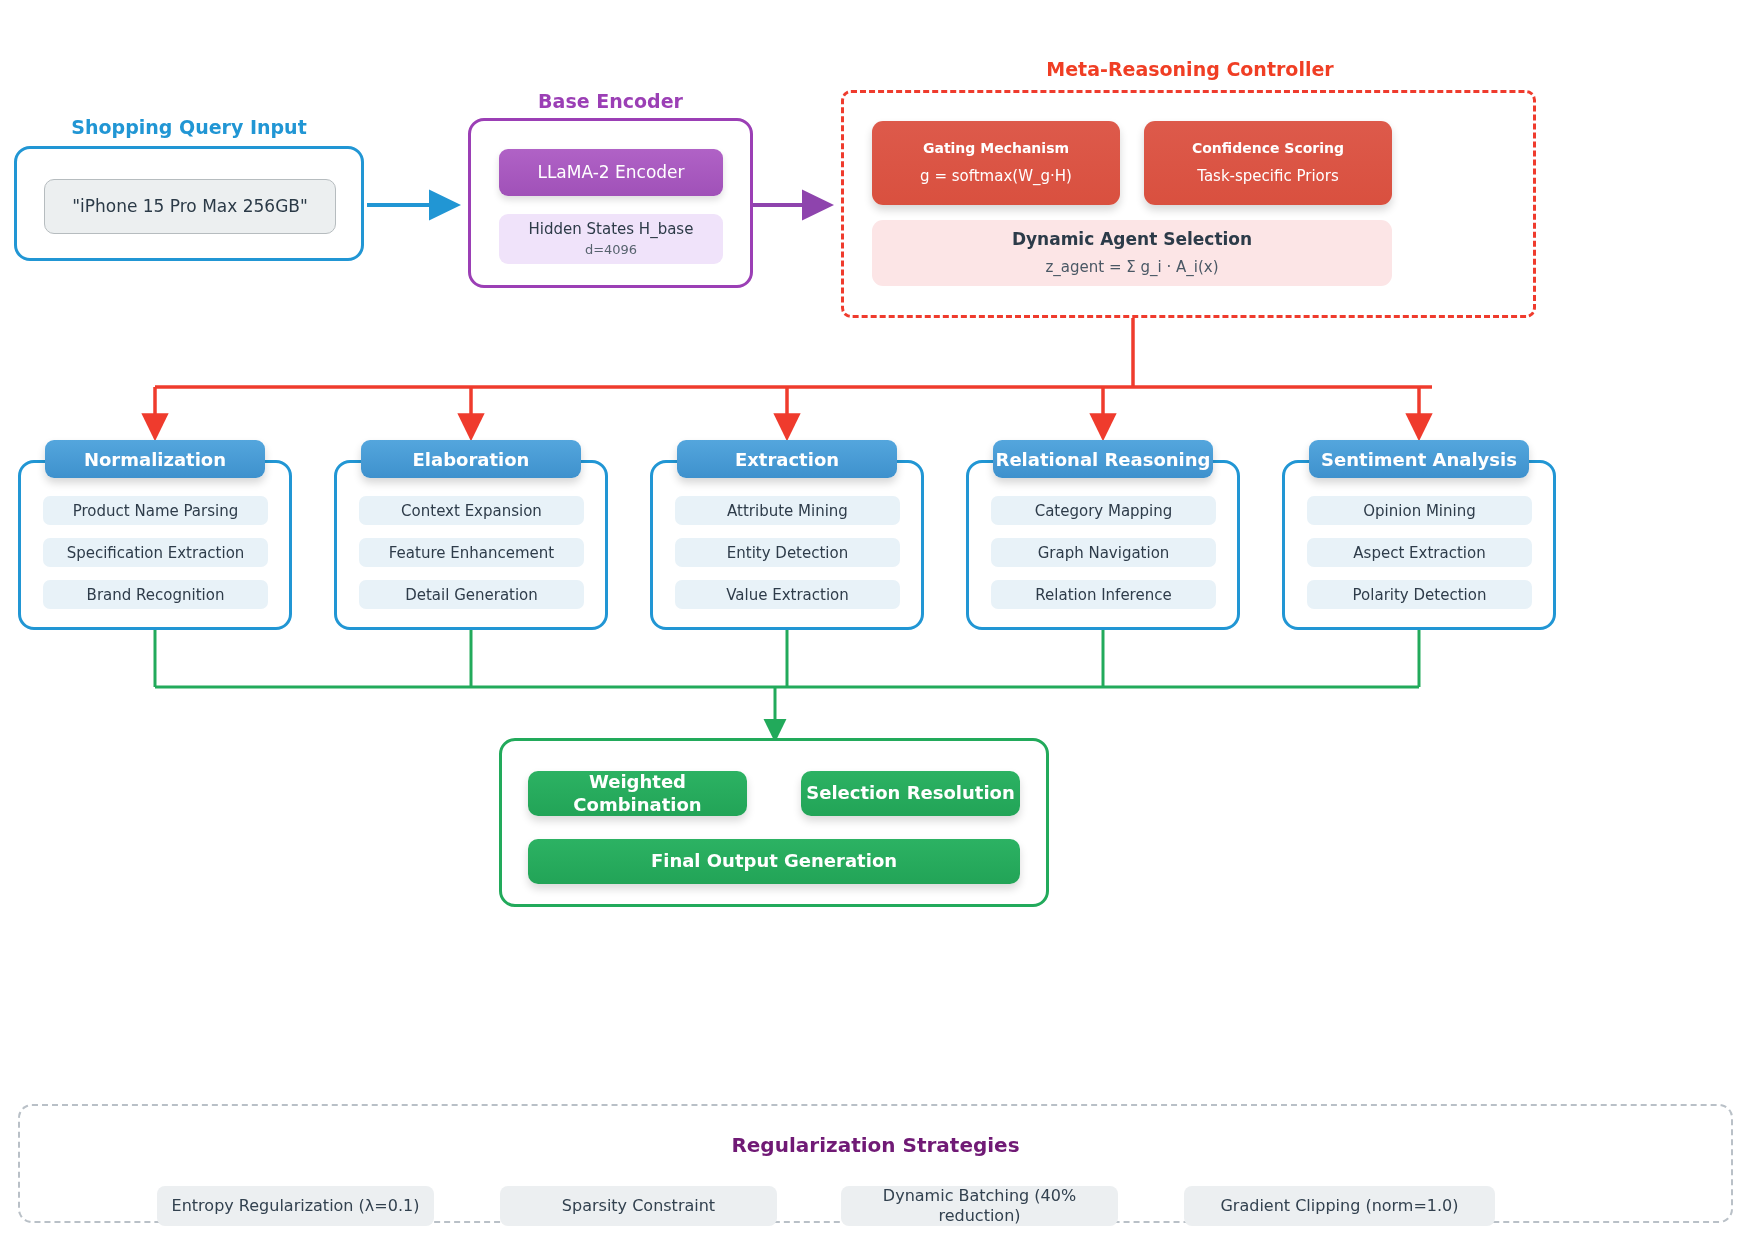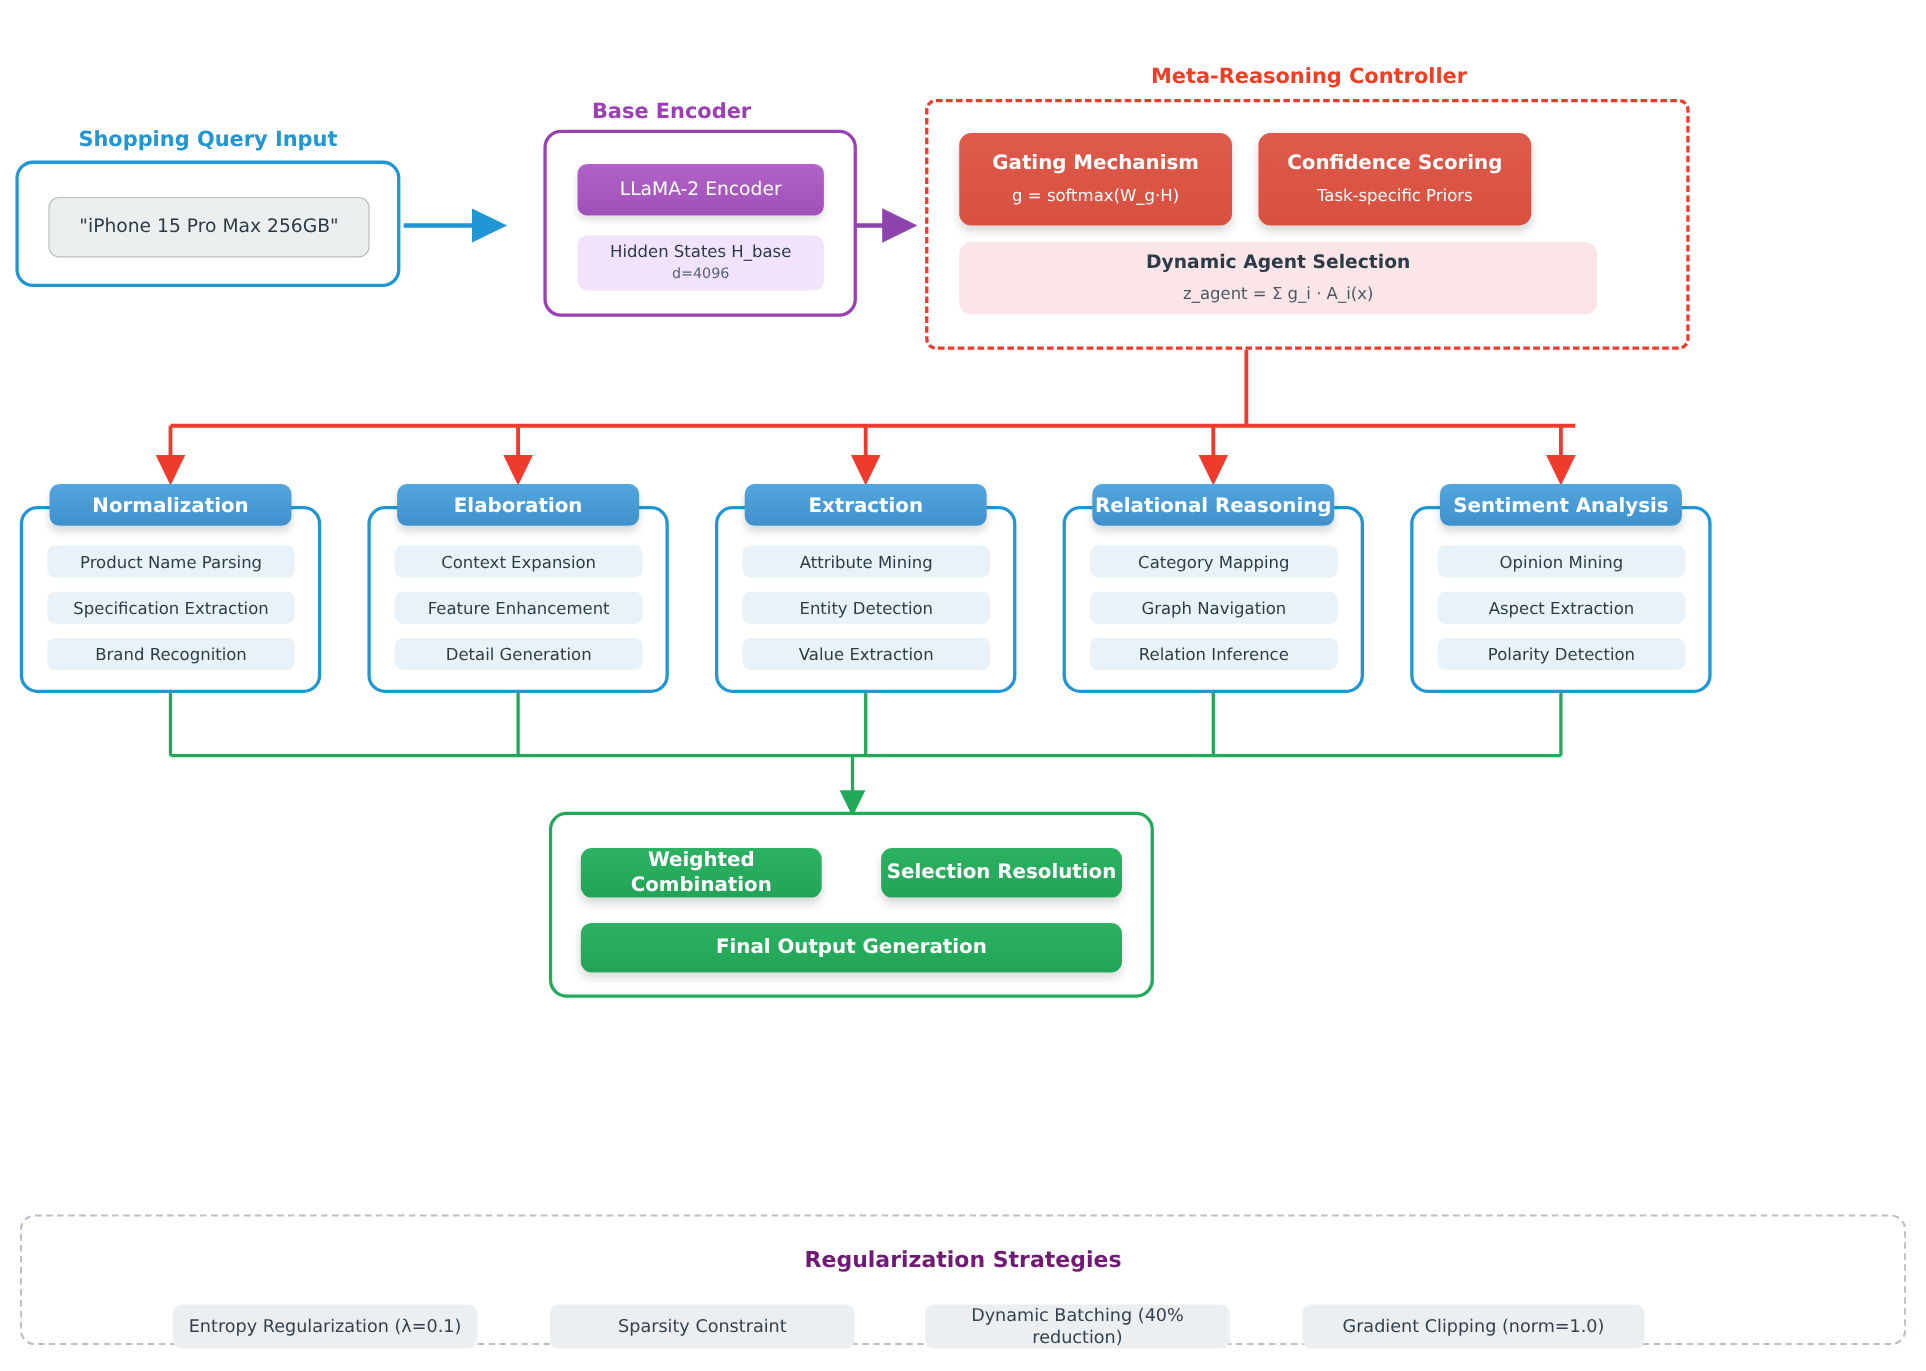--- a/index.html
+++ b/index.html
@@ -67,21 +67,21 @@
     background: #f0e3fa; color: #2d3b48; font-size: 15px;
   }
   .chip-hidden .l2 { font-size: 13px; color: #57636e; margin-top:2px; }
 
   .chip-red {
     background: linear-gradient(180deg,#dd5a4b 0%,#d9503f 100%);
     color: #ffffff;
     box-shadow: 0 5px 9px rgba(0,0,0,.16);
     border-radius: 11px;
   }
-  .chip-red .l1 { font-size: 18px; font-weight: 700; }
+  .chip-red .l1 { font-size: 14px; font-weight: 700; }
   .chip-red .l2 { font-size: 15px; font-weight: 400; margin-top: 8px; }
 
   .chip-pink {
     background: #fce5e6; color: #2c3b49; border-radius: 11px;
   }
   .chip-pink .l1 { font-size: 17px; font-weight: 700; }
   .chip-pink .l2 { font-size: 15px; font-weight: 400; color:#4a5865; margin-top: 7px; }
 
   .agent-header {
     position: absolute;
@@ -159,21 +159,21 @@
   </svg>
 
   <div class="caption blue" style="left:14px; top:116px; width:350px;">Shopping Query Input</div>
   <div class="panel blue" style="left:14px; top:146px; width:350px; height:115px;">
     <div class="chip chip-query" style="left:27px; top:30px; width:292px; height:55px;">
       <span class="l1">"iPhone 15 Pro Max 256GB"</span>
     </div>
   </div>
 
   <div class="caption purple" style="left:468px; top:90px; width:285px;">Base Encoder</div>
-  <div class="panel purple" style="left:468px; top:118px; width:285px; height:170px;margin-left:26px;">
+  <div class="panel purple" style="left:468px; top:118px; width:285px; height:170px;">
     <div class="chip chip-llama" style="left:28px; top:28px; width:224px; height:47px;">
       <span class="l1">LLaMA-2 Encoder</span>
     </div>
     <div class="chip chip-hidden" style="left:28px; top:93px; width:224px; height:50px;">
       <span class="l1">Hidden States H_base</span>
       <span class="l2">d=4096</span>
     </div>
   </div>
 
   <div class="caption red" style="left:1040px; top:58px; width:300px;">Meta-Reasoning Controller</div>
@@ -182,21 +182,21 @@
     <div class="chip chip-red" style="left:28px; top:28px; width:248px; height:84px;">
       <span class="l1">Gating Mechanism</span>
       <span class="l2">g = softmax(W_g·H)</span>
     </div>
 
     <div class="chip chip-red" style="left:300px; top:28px; width:248px; height:84px;">
       <span class="l1">Confidence Scoring</span>
       <span class="l2">Task-specific Priors</span>
     </div>
 
-    <div class="chip chip-pink" style="left:28px; top:127px; width:580px; height:66px;">
+    <div class="chip chip-pink" style="left:28px; top:127px; width:520px; height:66px;">
       <span class="l1">Dynamic Agent Selection</span>
       <span class="l2">z_agent = Σ g_i · A_i(x)</span>
     </div>
   </div>
 
   <div class="panel blue" style="left:18px; top:460px; width:274px; height:170px;"></div>
   <div class="agent-header" style="left:45px; top:440px; width:220px; height:38px;">Normalization</div>
   <div class="agent-item" style="left:43px; top:496px; width:225px; height:29px;">Product Name Parsing</div>
   <div class="agent-item" style="left:43px; top:538px; width:225px; height:29px;">Specification Extraction</div>
   <div class="agent-item" style="left:43px; top:580px; width:225px; height:29px;">Brand Recognition</div>

